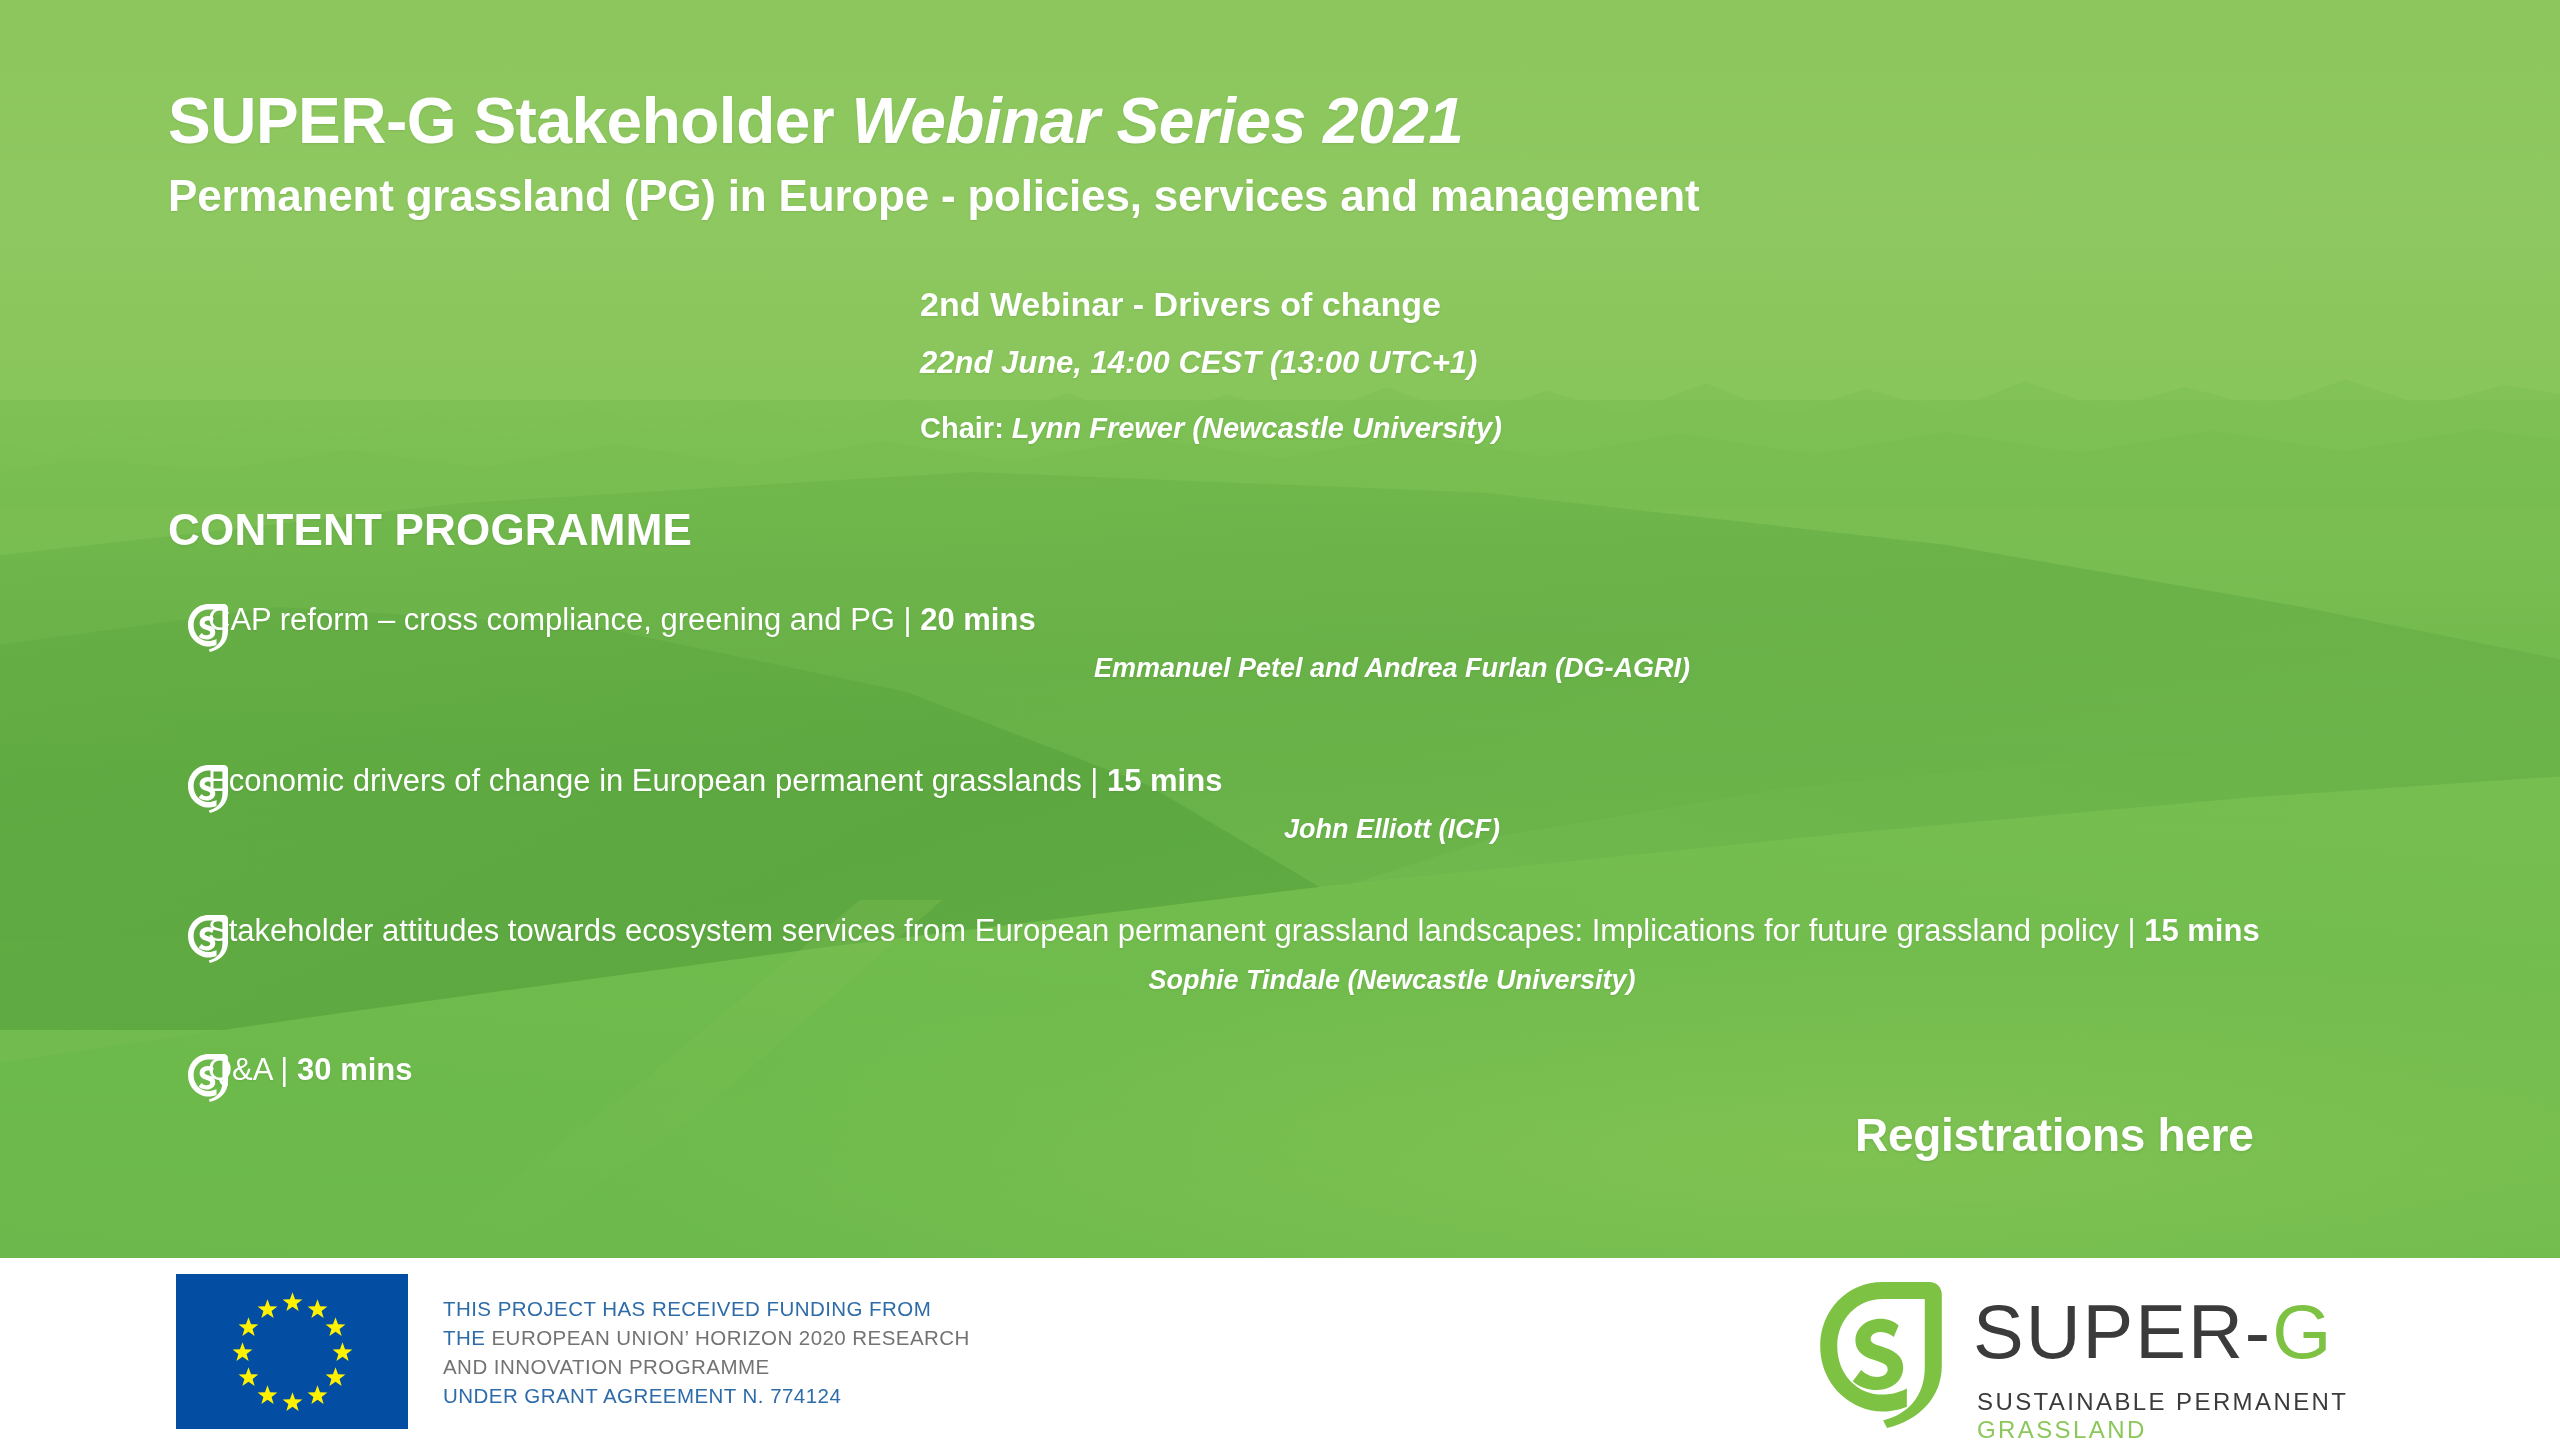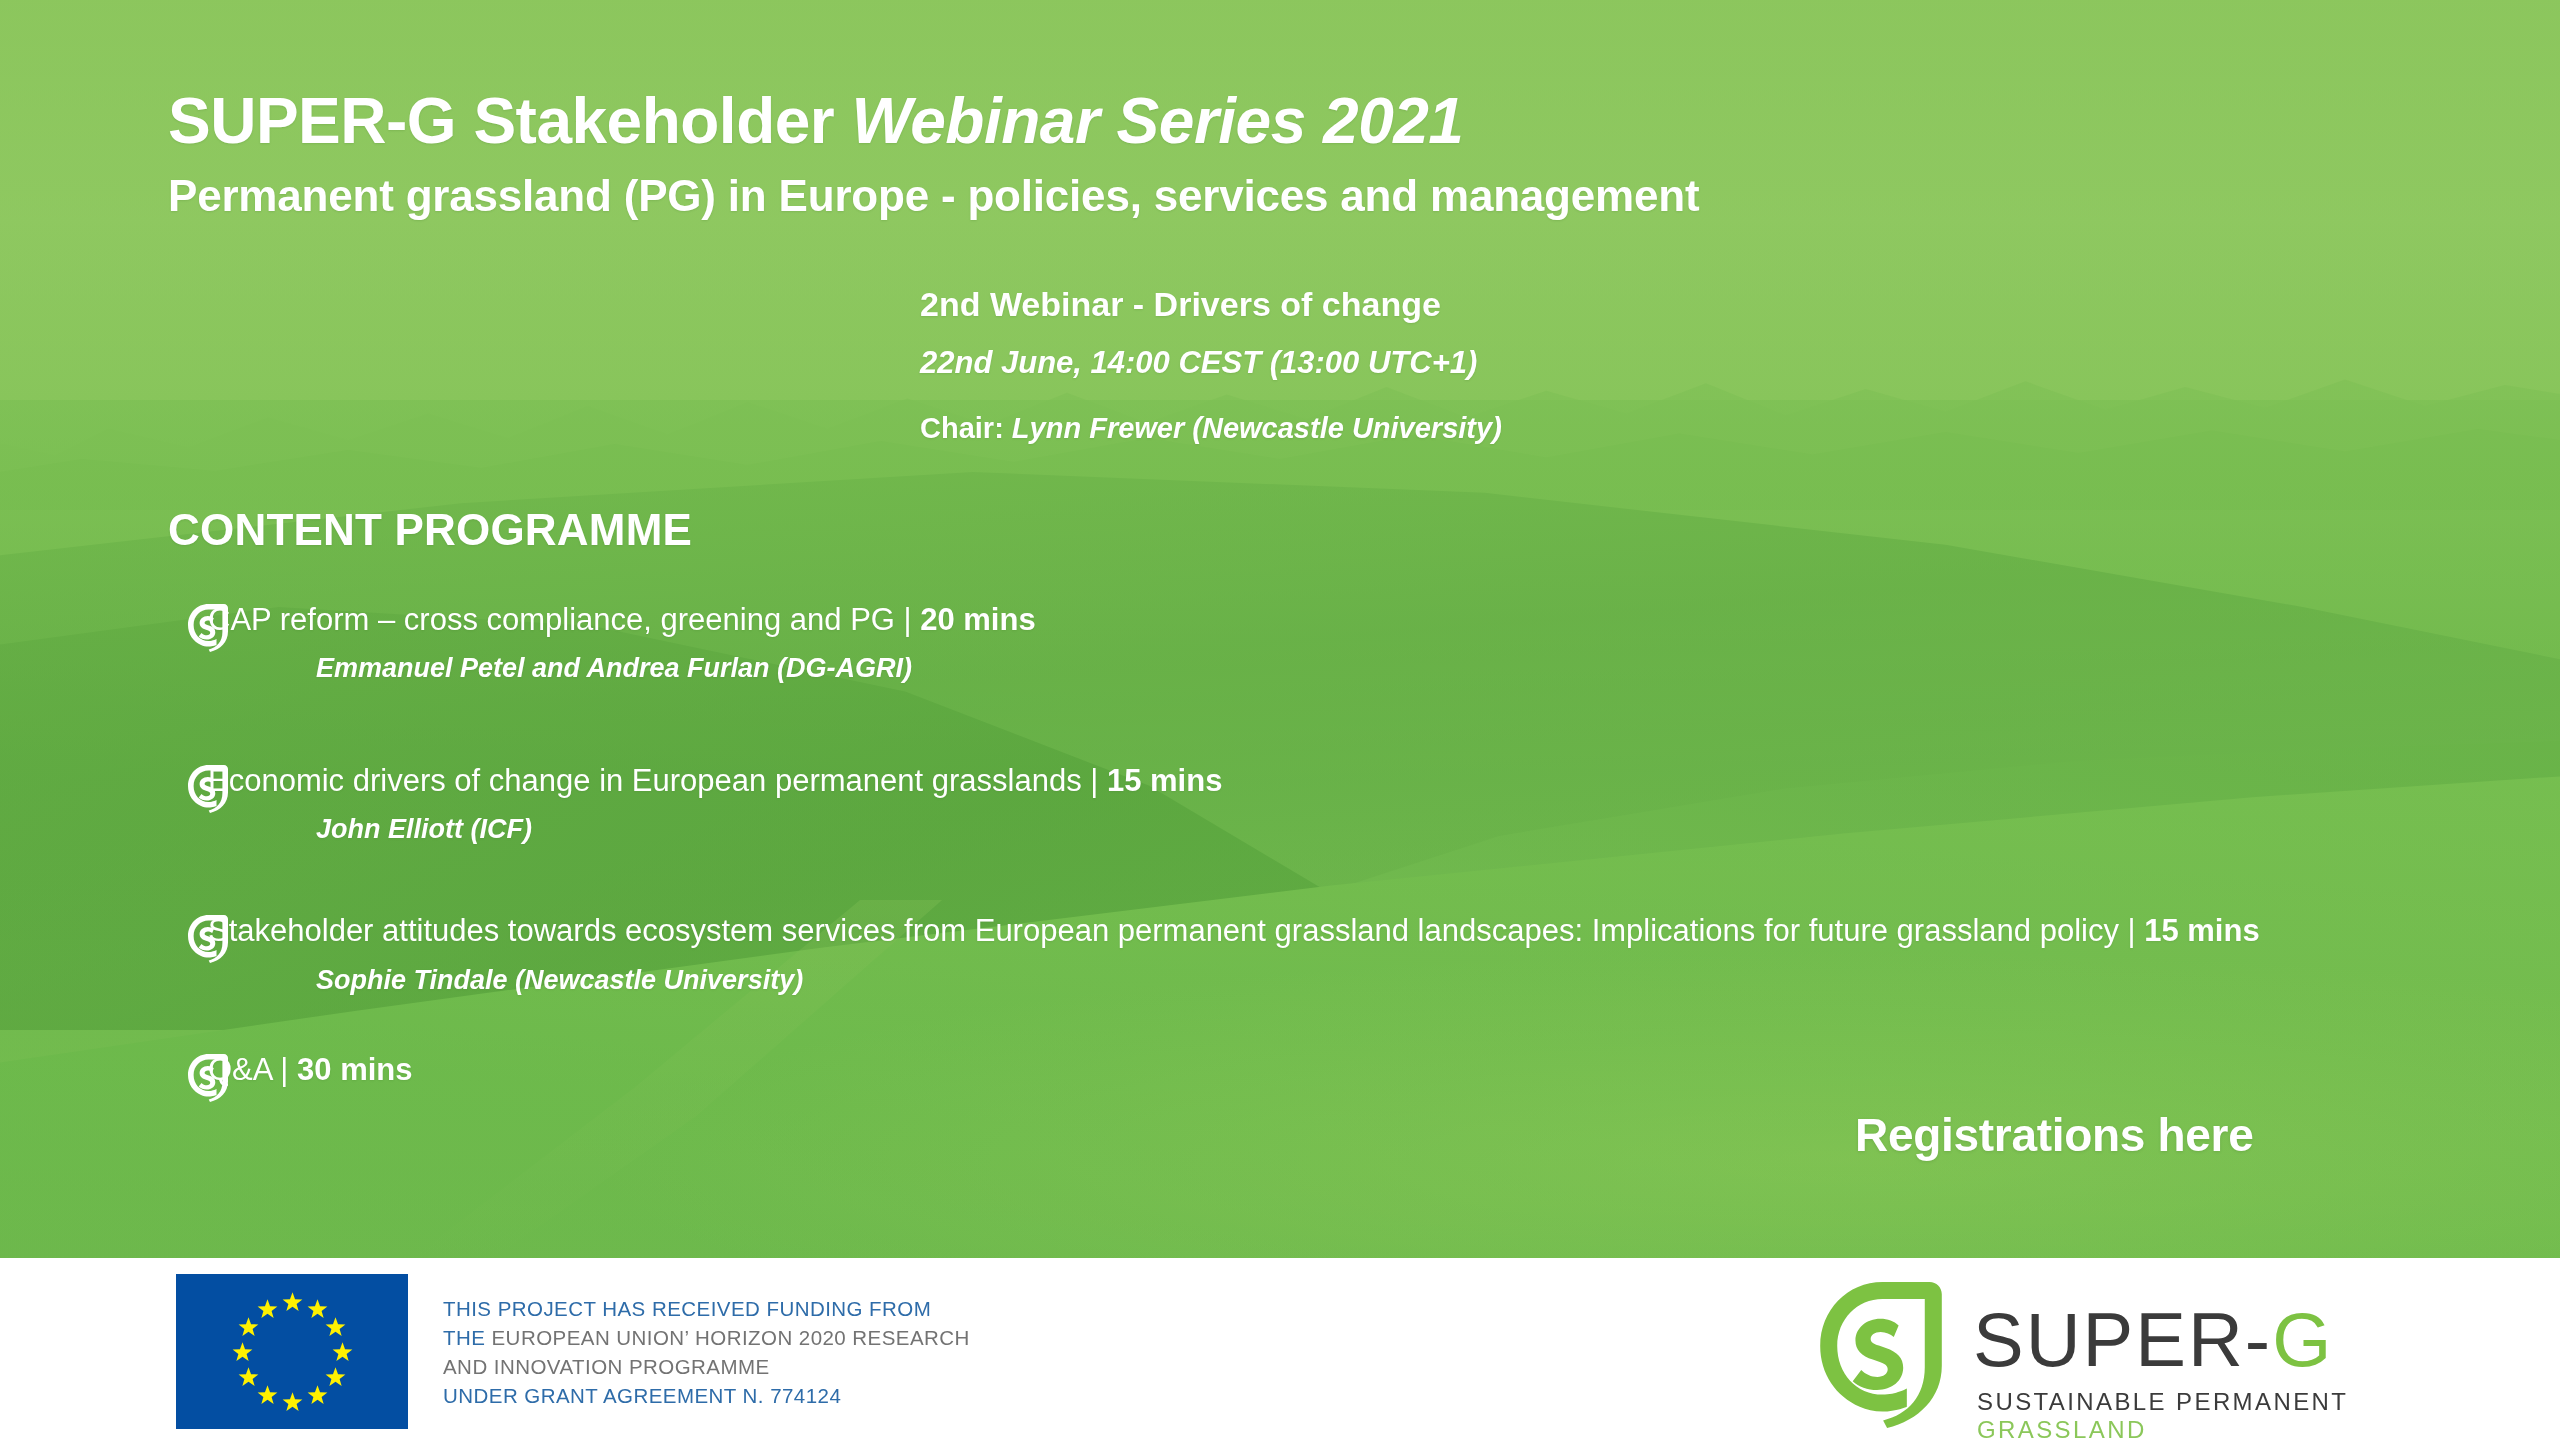--- a/index.html
+++ b/index.html
@@ -131,20 +131,21 @@
   .item-title{
     margin-left:40px;
     font-size:31px; font-weight:normal; line-height:1.30;
     text-shadow:0 1px 2px rgba(60,110,40,.15);
   }
   .item-title .mins{ font-weight:bold; }
   .speaker{
     margin-left:148px; margin-top:12px;
     font-size:27px; font-style:italic; font-weight:bold; line-height:1.2;
     text-shadow:0 1px 2px rgba(60,110,40,.15);
+    text-align:center;
   }
   .gap-a{ height:76px; }
   .gap-b{ height:66px; }
   .gap-c{ height:54px; }
 
   .reg{
     position:absolute; left:1855px; top:1108px;
     font-size:46px; font-weight:bold; color:#ffffff;
     text-shadow:0 1px 3px rgba(60,110,40,.22);
     letter-spacing:-0.3px;
@@ -166,21 +167,21 @@
     letter-spacing:.45px;
   }
   .fund b{ color:#737373; font-weight:normal; }
 
   .sg-logo{
     position:absolute; left:1805px; top:14px; width:620px; height:162px;
   }
   .sg-mark{ position:absolute; left:0; top:4px; width:152px; height:152px; }
   .sg-mark svg{ display:block; width:152px; height:152px; }
   .sg-word{
-    position:absolute; left:168px; top:30px;
+    position:absolute; left:168px; top:22px;
     font-size:76px; line-height:1; letter-spacing:2px; color:#3B3B3B;
     font-weight:normal;
   }
   .sg-word .g{ color:#7DC242; }
   .sg-tag{
     position:absolute; left:172px; top:116px;
     font-size:24px; letter-spacing:2.4px; color:#3B3B3B;
   }
   .sg-tag .g{ color:#8BC75A; }
 </style>

